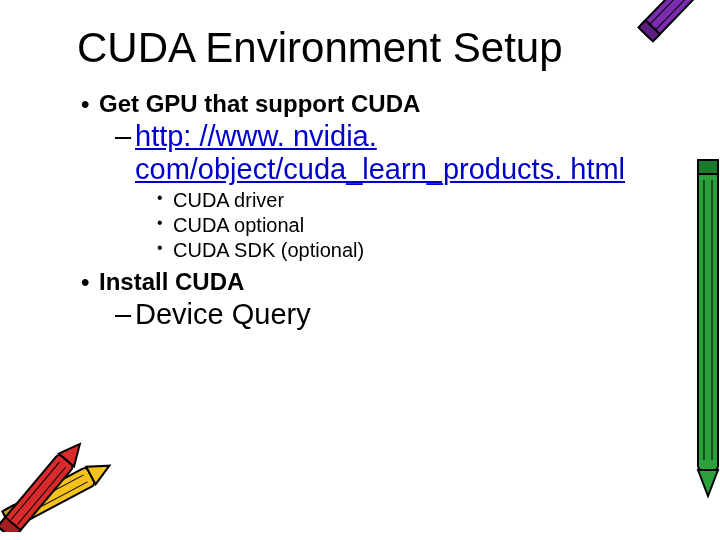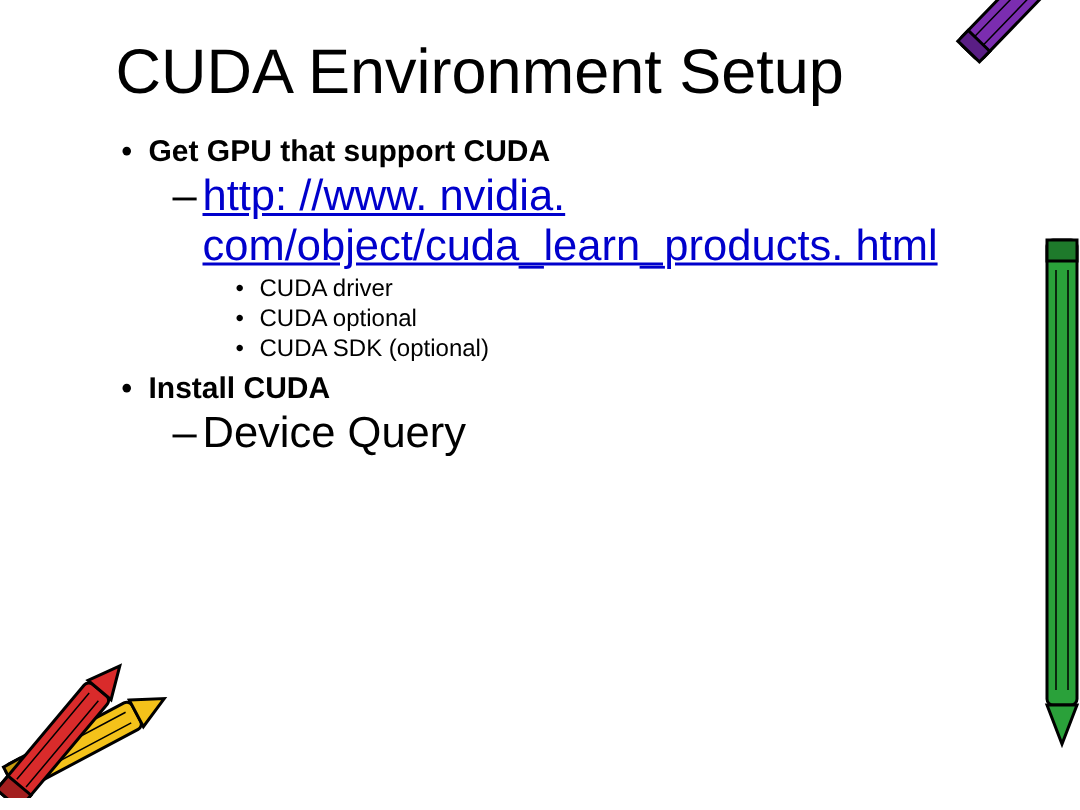--- a/index.html
+++ b/index.html
@@ -18,21 +18,21 @@
     z-index: 2;
   }
   h1.title {
     font-size: 42px;
     font-weight: 400;
     margin-bottom: 18px;
     font-family: "Comic Sans MS", "Comic Sans", cursive, sans-serif;
   }
   ul { list-style: none; }
   .l1 {
-    font-size: 20px;
+    font-size: 24px;
     font-weight: bold;
     margin: 6px 0 2px 0;
     padding-left: 22px;
     position: relative;
     font-family: "Comic Sans MS", cursive, sans-serif;
   }
   .l1::before {
     content: "•";
     position: absolute;
     left: 4px;
@@ -51,21 +51,21 @@
     position: absolute;
     left: 38px;
     top: 0;
   }
   .l2 .link {
     color: #0000cc;
     text-decoration: underline;
     cursor: pointer;
   }
   .l3 {
-    font-size: 16px;
+    font-size: 20px;
     margin: 2px 0;
     padding-left: 96px;
     position: relative;
     font-family: "Comic Sans MS", cursive, sans-serif;
   }
   .l3::before {
     content: "•";
     position: absolute;
     left: 80px;
     top: 0;

